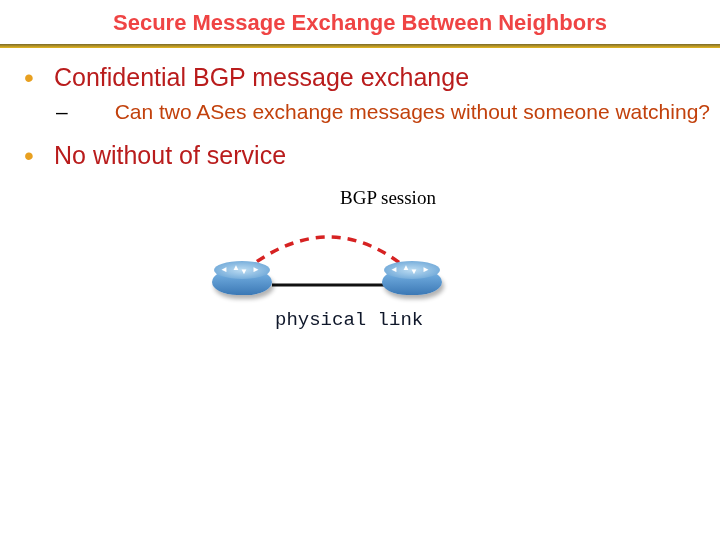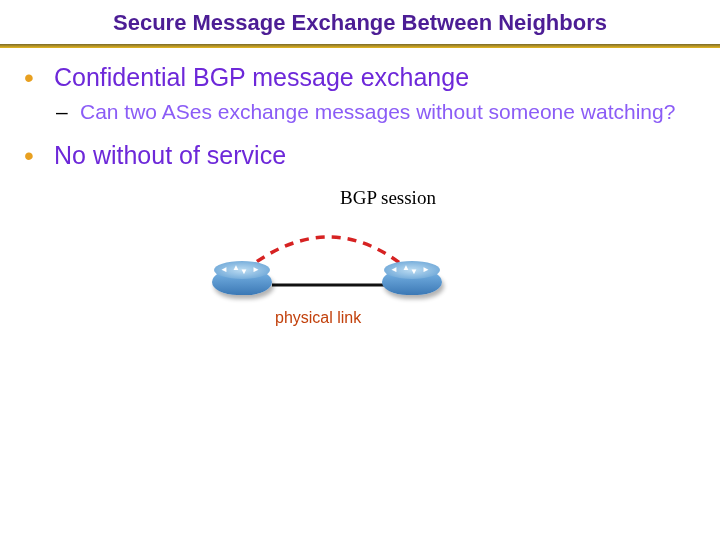--- a/index.html
+++ b/index.html
@@ -5,57 +5,58 @@
   * { box-sizing: border-box; margin: 0; padding: 0; }
   body {
     width: 720px;
     height: 540px;
     background: #fff;
     font-family: Verdana, Geneva, sans-serif;
     overflow: hidden;
     position: relative;
   }
   .title {
-    color: #4c1d95;
+    color: #ef4444;
     font-weight: bold;
     font-size: 22px;
     text-align: center;
     padding: 10px 20px 8px 20px;
   }
   .rule {
     height: 4px;
     background: linear-gradient(#7a6a2a, #e8b923);
     margin: 0 0 14px 0;
   }
   .content {
     padding: 0 10px 0 10px;
   }
   .bullet1 {
     font-size: 25px;
-    color: #6d28d9;
+    color: #b91c1c;
     padding-left: 44px;
     position: relative;
     margin-bottom: 6px;
     line-height: 1.25;
   }
   .bullet1::before {
     content: "•";
     position: absolute;
     left: 14px;
     top: -2px;
     color: #e8a020;
     font-size: 28px;
   }
   .bullet2 {
     font-size: 21px;
-    color: #8b5cf6;
+    color: #c2410c;
     padding-left: 70px;
     position: relative;
     margin-bottom: 14px;
     line-height: 1.25;
+    text-align: right;
   }
   .bullet2::before {
     content: "–";
     position: absolute;
     left: 46px;
     top: 0;
     color: #000;
     font-size: 21px;
   }
   .diagram {
@@ -69,23 +70,23 @@
     left: 340px;
     top: 10px;
     font-family: "Times New Roman", serif;
     font-size: 19px;
     color: #000;
   }
   .label-physical {
     position: absolute;
     left: 275px;
     top: 132px;
-    font-family: Liberation Sans, sans-serif;
-    font-size: 16px;
-    color: #c2410c;
+    font-family: Liberation Mono, monospace;
+    font-size: 19px;
+    color: #0f172a;
   }
   .router {
     position: absolute;
     width: 64px;
     height: 42px;
   }
   .router-body {
     width: 60px;
     height: 26px;
     background: linear-gradient(#7db8e8, #3b78b5);

